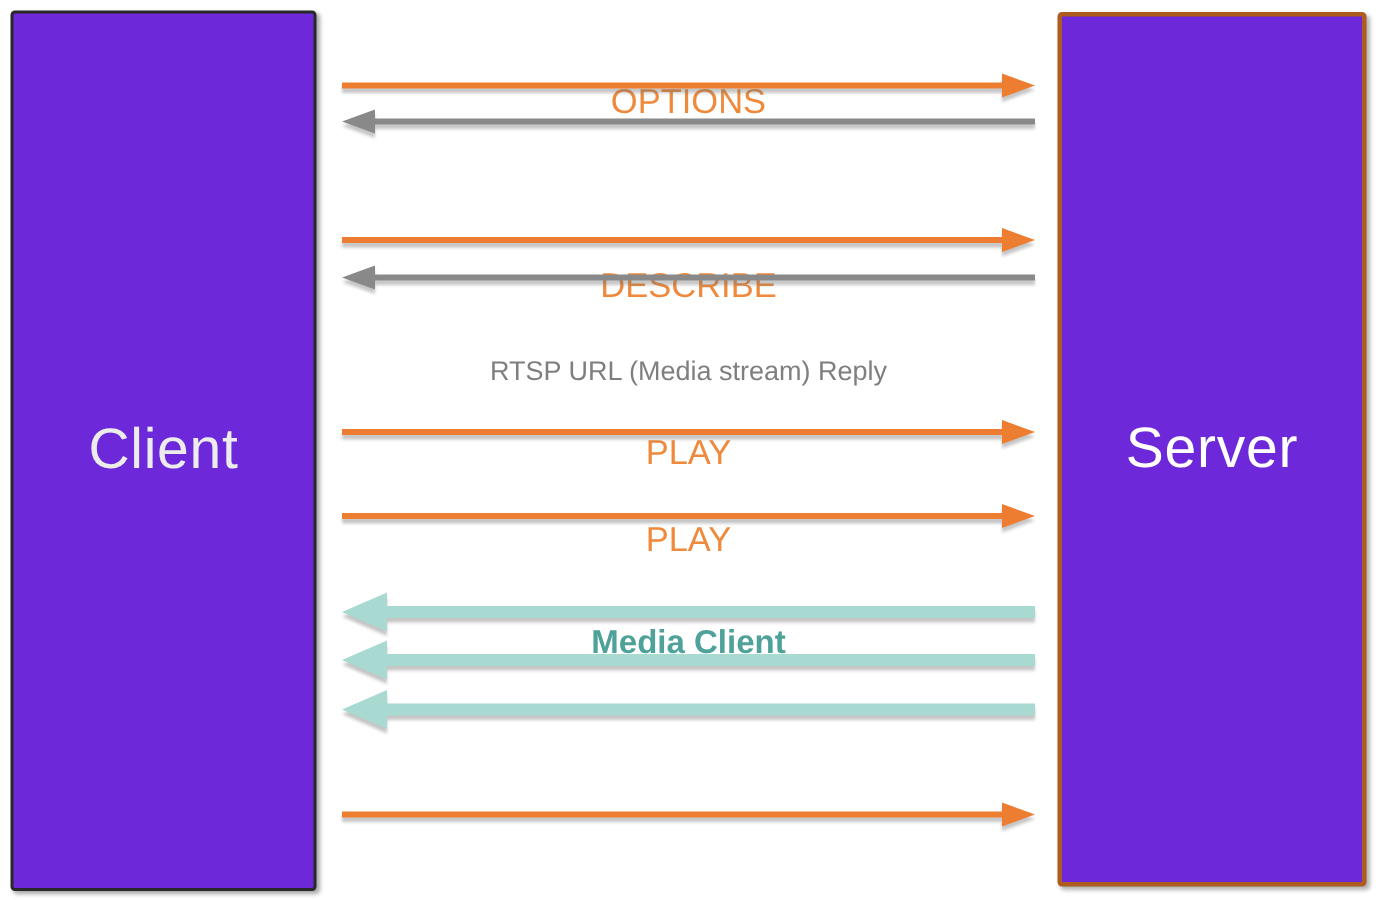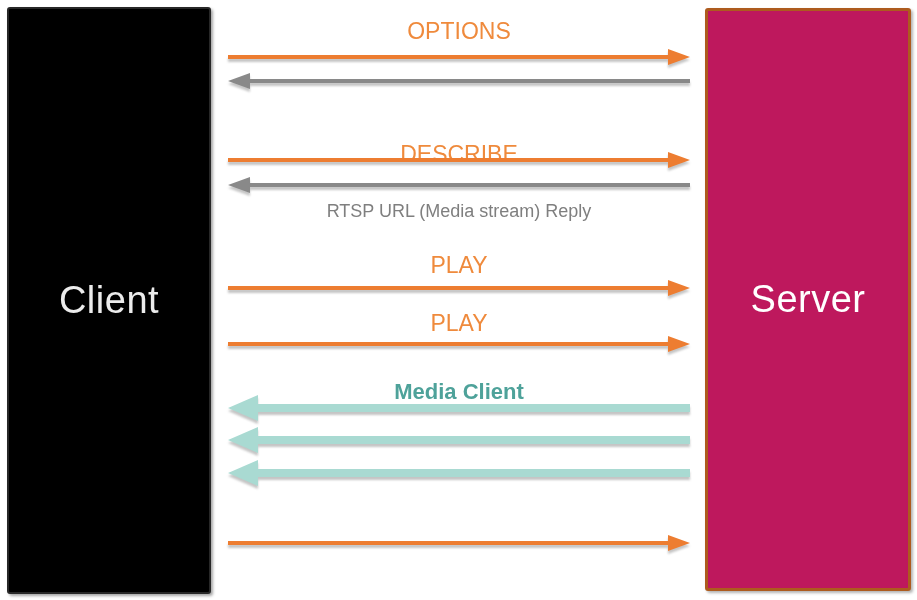--- a/index.html
+++ b/index.html
@@ -13,36 +13,36 @@
   
   .node{
     position:absolute;
     display:flex;align-items:center;justify-content:center;
     border-radius:3px;
     font-size:38px;
     letter-spacing:.5px;
   }
   .node.client{
     left:7px;top:7px;width:200px;height:583px;
-    background:#000000;
+    background:#6d28d9;
     border:2px solid #282828;
     color:#ececec;
     box-shadow:2px 2px 3px rgba(0,0,0,.35);
   }
   .node.server{
     left:705px;top:8px;width:200px;height:577px;
-    background:#be185d;
+    background:#6d28d9;
     border:3px solid #ad5b1e;
     color:#ffffff;
     box-shadow:2px 2px 3px rgba(0,0,0,.3);
   }
   
   .msg-label{
     position:absolute;left:228px;width:462px;
-    text-align:center;line-height:1.15;
+    text-align:center;line-height:1.15;margin-top:36px;
   }
   .msg-label.req{color:#ef8a3c;font-size:23px;}
   .msg-label.reply{color:#7f7f7f;font-size:18px;}
   .msg-label.media{color:#4ea29a;font-size:22px;font-weight:bold;}
   
   .arrow{
     position:absolute;left:228px;width:462px;
     filter:drop-shadow(0 3px 1px rgba(110,110,110,.4));
   }
   .arrow .shaft{position:absolute;display:block;}

